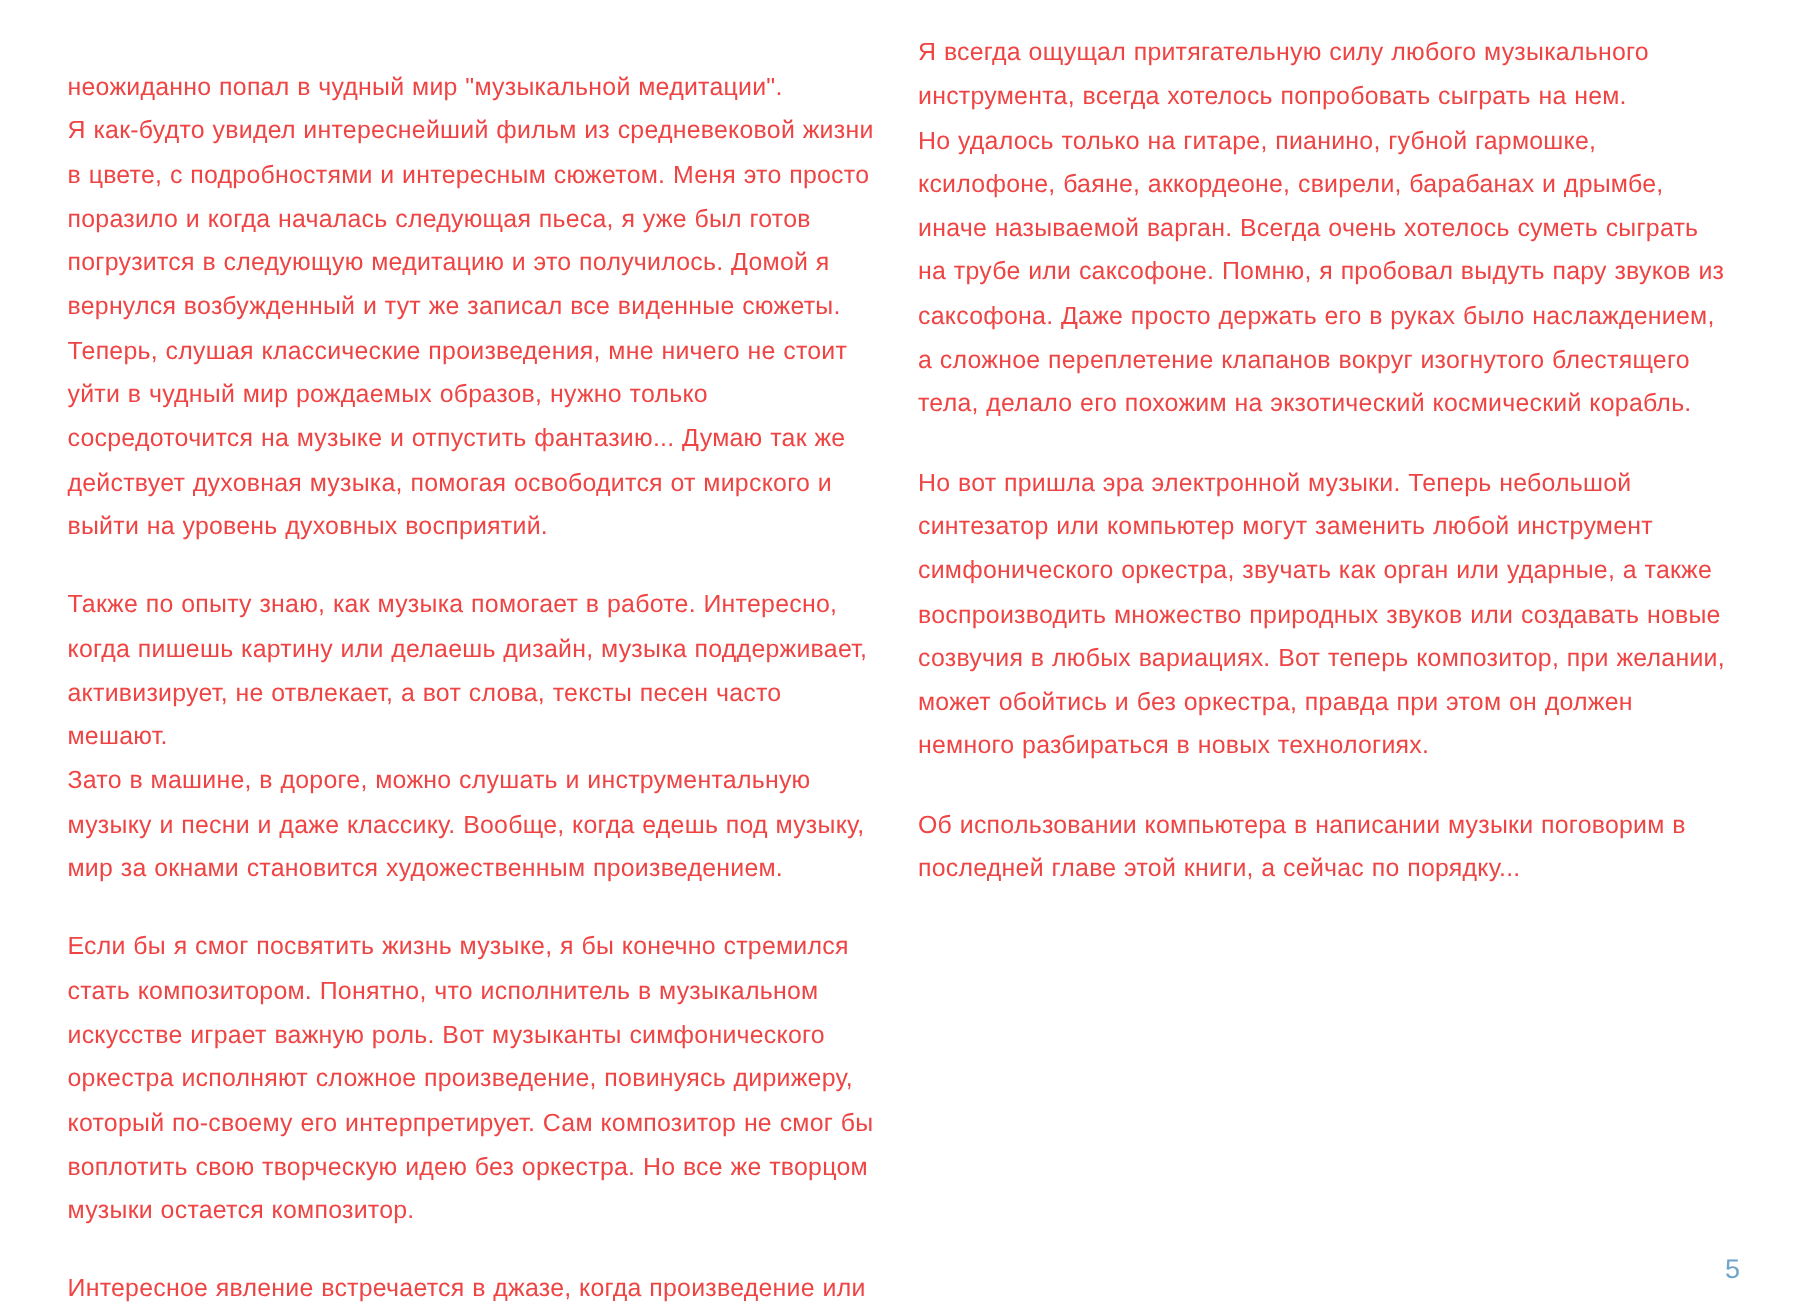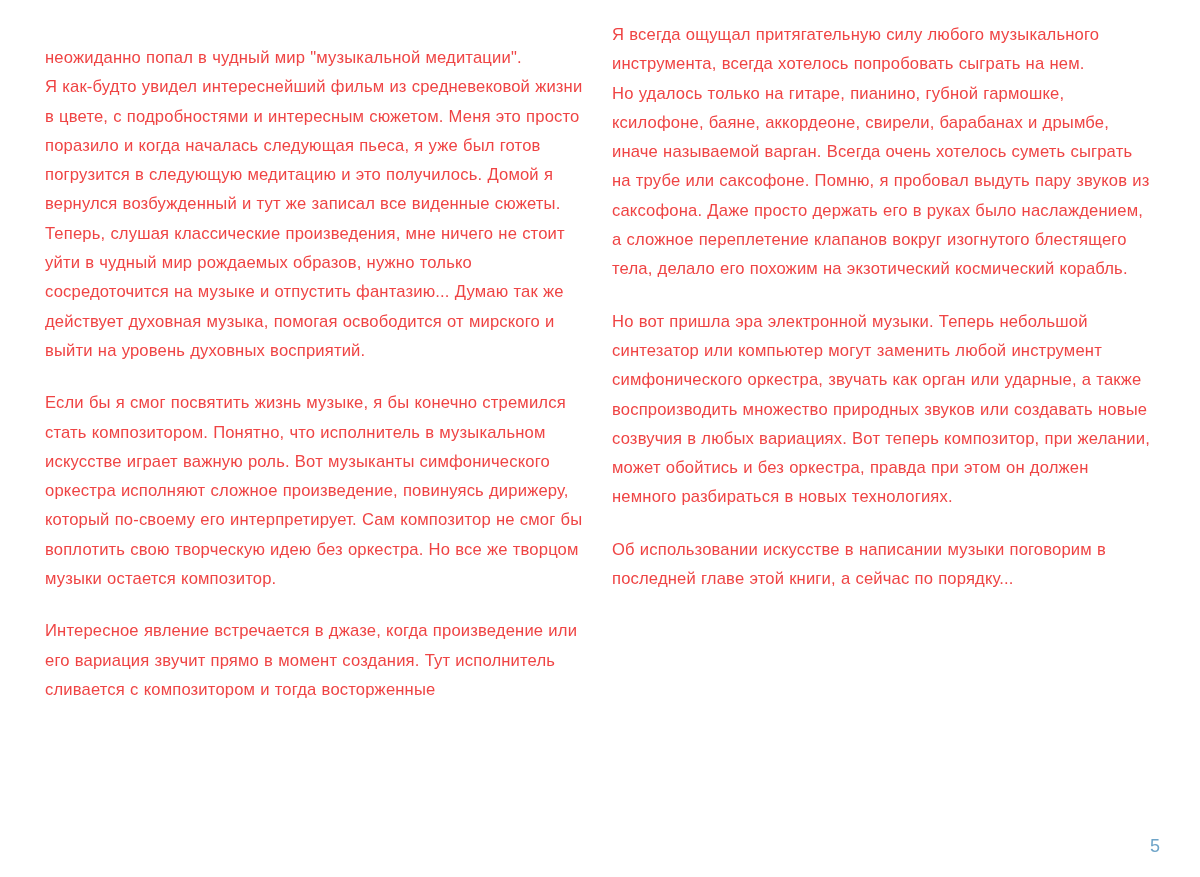--- a/index.html
+++ b/index.html
@@ -75,28 +75,30 @@
 </head>
 <body>
 
 <div class="page">
 
   <div class="columns">
 
     <div class="column">
       <p class="para">неожиданно попал в чудный мир "музыкальной медитации".</p>
       <p class="para tight">Я как-будто увидел интереснейший фильм из средневековой жизни в цвете, с подробностями и интересным сюжетом. Меня это просто поразило и когда началась следующая пьеса, я уже был готов погрузится в следующую медитацию и это получилось. Домой я вернулся возбужденный и тут же записал все виденные сюжеты. Теперь, слушая классические произведения, мне ничего не стоит уйти в чудный мир рождаемых образов, нужно только сосредоточится на музыке и отпустить фантазию... Думаю так же действует духовная музыка, помогая освободится от мирского и выйти на уровень духовных восприятий.</p>
+      <p class="para">Также по опыту знаю, как музыка помогает в работе. Интересно, когда пишешь картину или делаешь дизайн, музыка поддерживает, активизирует, не отвлекает, а вот слова, тексты песен часто мешают.</p>
+      <p class="para tight">Зато в машине, в дороге, можно слушать и инструментальную музыку и песни и даже классику. Вообще, когда едешь под музыку, мир за окнами становится художественным произведением.</p>
       <p class="para">Если бы я смог посвятить жизнь музыке, я бы конечно стремился стать композитором. Понятно, что исполнитель в музыкальном искусстве играет важную роль. Вот музыканты симфонического оркестра исполняют сложное произведение, повинуясь дирижеру, который по-своему его интерпретирует. Сам композитор не смог бы воплотить свою творческую идею без оркестра. Но все же творцом музыки остается композитор.</p>
       <p class="para">Интересное явление встречается в джазе, когда произведение или его вариация звучит прямо в момент создания. Тут исполнитель сливается с композитором и тогда восторженные</p>
     </div>
 
     <div class="column column-right">
       <p class="para tight">Я всегда ощущал притягательную силу любого музыкального инструмента, всегда хотелось попробовать сыграть на нем.</p>
       <p class="para tight">Но удалось только на гитаре, пианино, губной гармошке, ксилофоне, баяне, аккордеоне, свирели, барабанах и дрымбе, иначе называемой варган. Всегда очень хотелось суметь сыграть на трубе или саксофоне. Помню, я пробовал выдуть пару звуков из саксофона. Даже просто держать его в руках было наслаждением, а сложное переплетение клапанов вокруг изогнутого блестящего тела, делало его похожим на экзотический космический корабль.</p>
       <p class="para">Но вот пришла эра электронной музыки. Теперь небольшой синтезатор или компьютер могут заменить любой инструмент симфонического оркестра, звучать как орган или ударные, а также воспроизводить множество природных звуков  или создавать новые созвучия в любых вариациях. Вот теперь композитор, при желании, может обойтись и без оркестра, правда при этом он должен немного разбираться в новых технологиях.</p>
-      <p class="para">Об использовании искусстве в написании музыки поговорим в последней главе этой книги, а сейчас по порядку...</p>
+      <p class="para">Об использовании компьютера в написании музыки поговорим в последней главе этой книги, а сейчас по порядку...</p>
     </div>
 
   </div>
 
   <div class="page-number">5</div>
 
 </div>
 
 </body></html>

